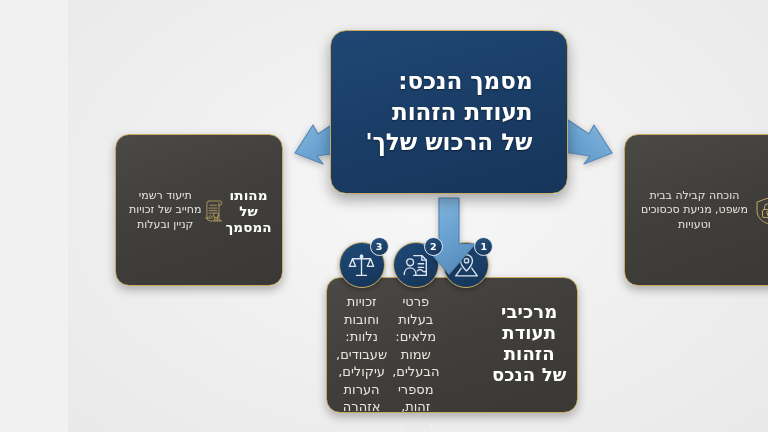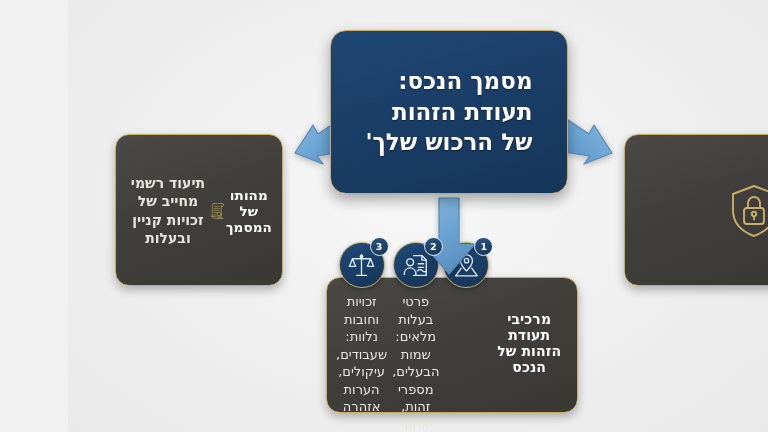--- a/index.html
+++ b/index.html
@@ -87,32 +87,32 @@
     left: 556px;
     top: 134px;
     width: 168px;
     height: 152px;
     padding: 10px 10px 9px;
     justify-content: space-between;
   }
   #card-left .card-title,
   #card-right .card-title { font-size: 13.5px; }
   #card-left .card-desc,
-  #card-right .card-desc { font-size: 14px; font-weight: bold; }
+  #card-right .card-desc { font-size: 11px; }
 
   
   #card-bottom {
     left: 258px;
     top: 277px;
     width: 252px;
     height: 136px;
     padding: 9px 8px 6px;
   }
   #card-bottom .card-title {
-    font-size: 14px;
+    font-size: 18px;
     margin-bottom: 7px;
   }
   .items-row {
     display: flex;
     flex-direction: row;
     justify-content: space-between;
     align-items: flex-start;
     width: 100%;
     gap: 3px;
   }
@@ -250,20 +250,22 @@
     <svg width="54" height="56" viewBox="0 0 54 56" class="svg-icon">
       <g fill="none" stroke="#c9ae68" stroke-width="1.9" stroke-linecap="round" stroke-linejoin="round">
         <path d="M27 3 L48 11 V27 c0 14 -10 22 -21 26 C16 49 6 41 6 27 V11 Z"></path>
         <rect x="17" y="25" width="20" height="16" rx="3"></rect>
         <path d="M21 25 V20 a6 6 0 0 1 12 0 v5"></path>
         <circle cx="27" cy="31" r="2.2"></circle>
         <path d="M27 33.2 V36.5"></path>
       </g>
     </svg>
 
+    <div class="card-desc">הוכחה קבילה בבית משפט,
+מניעת סכסוכים וטעויות</div>
   </div>
 
   <div id="card-bottom" class="card">
     <div class="card-title">מרכיבי תעודת הזהות של הנכס</div>
 
     <div class="items-row">
 
       <div class="item">
         <div class="badge-wrap">
           <div class="num-badge">1</div>

